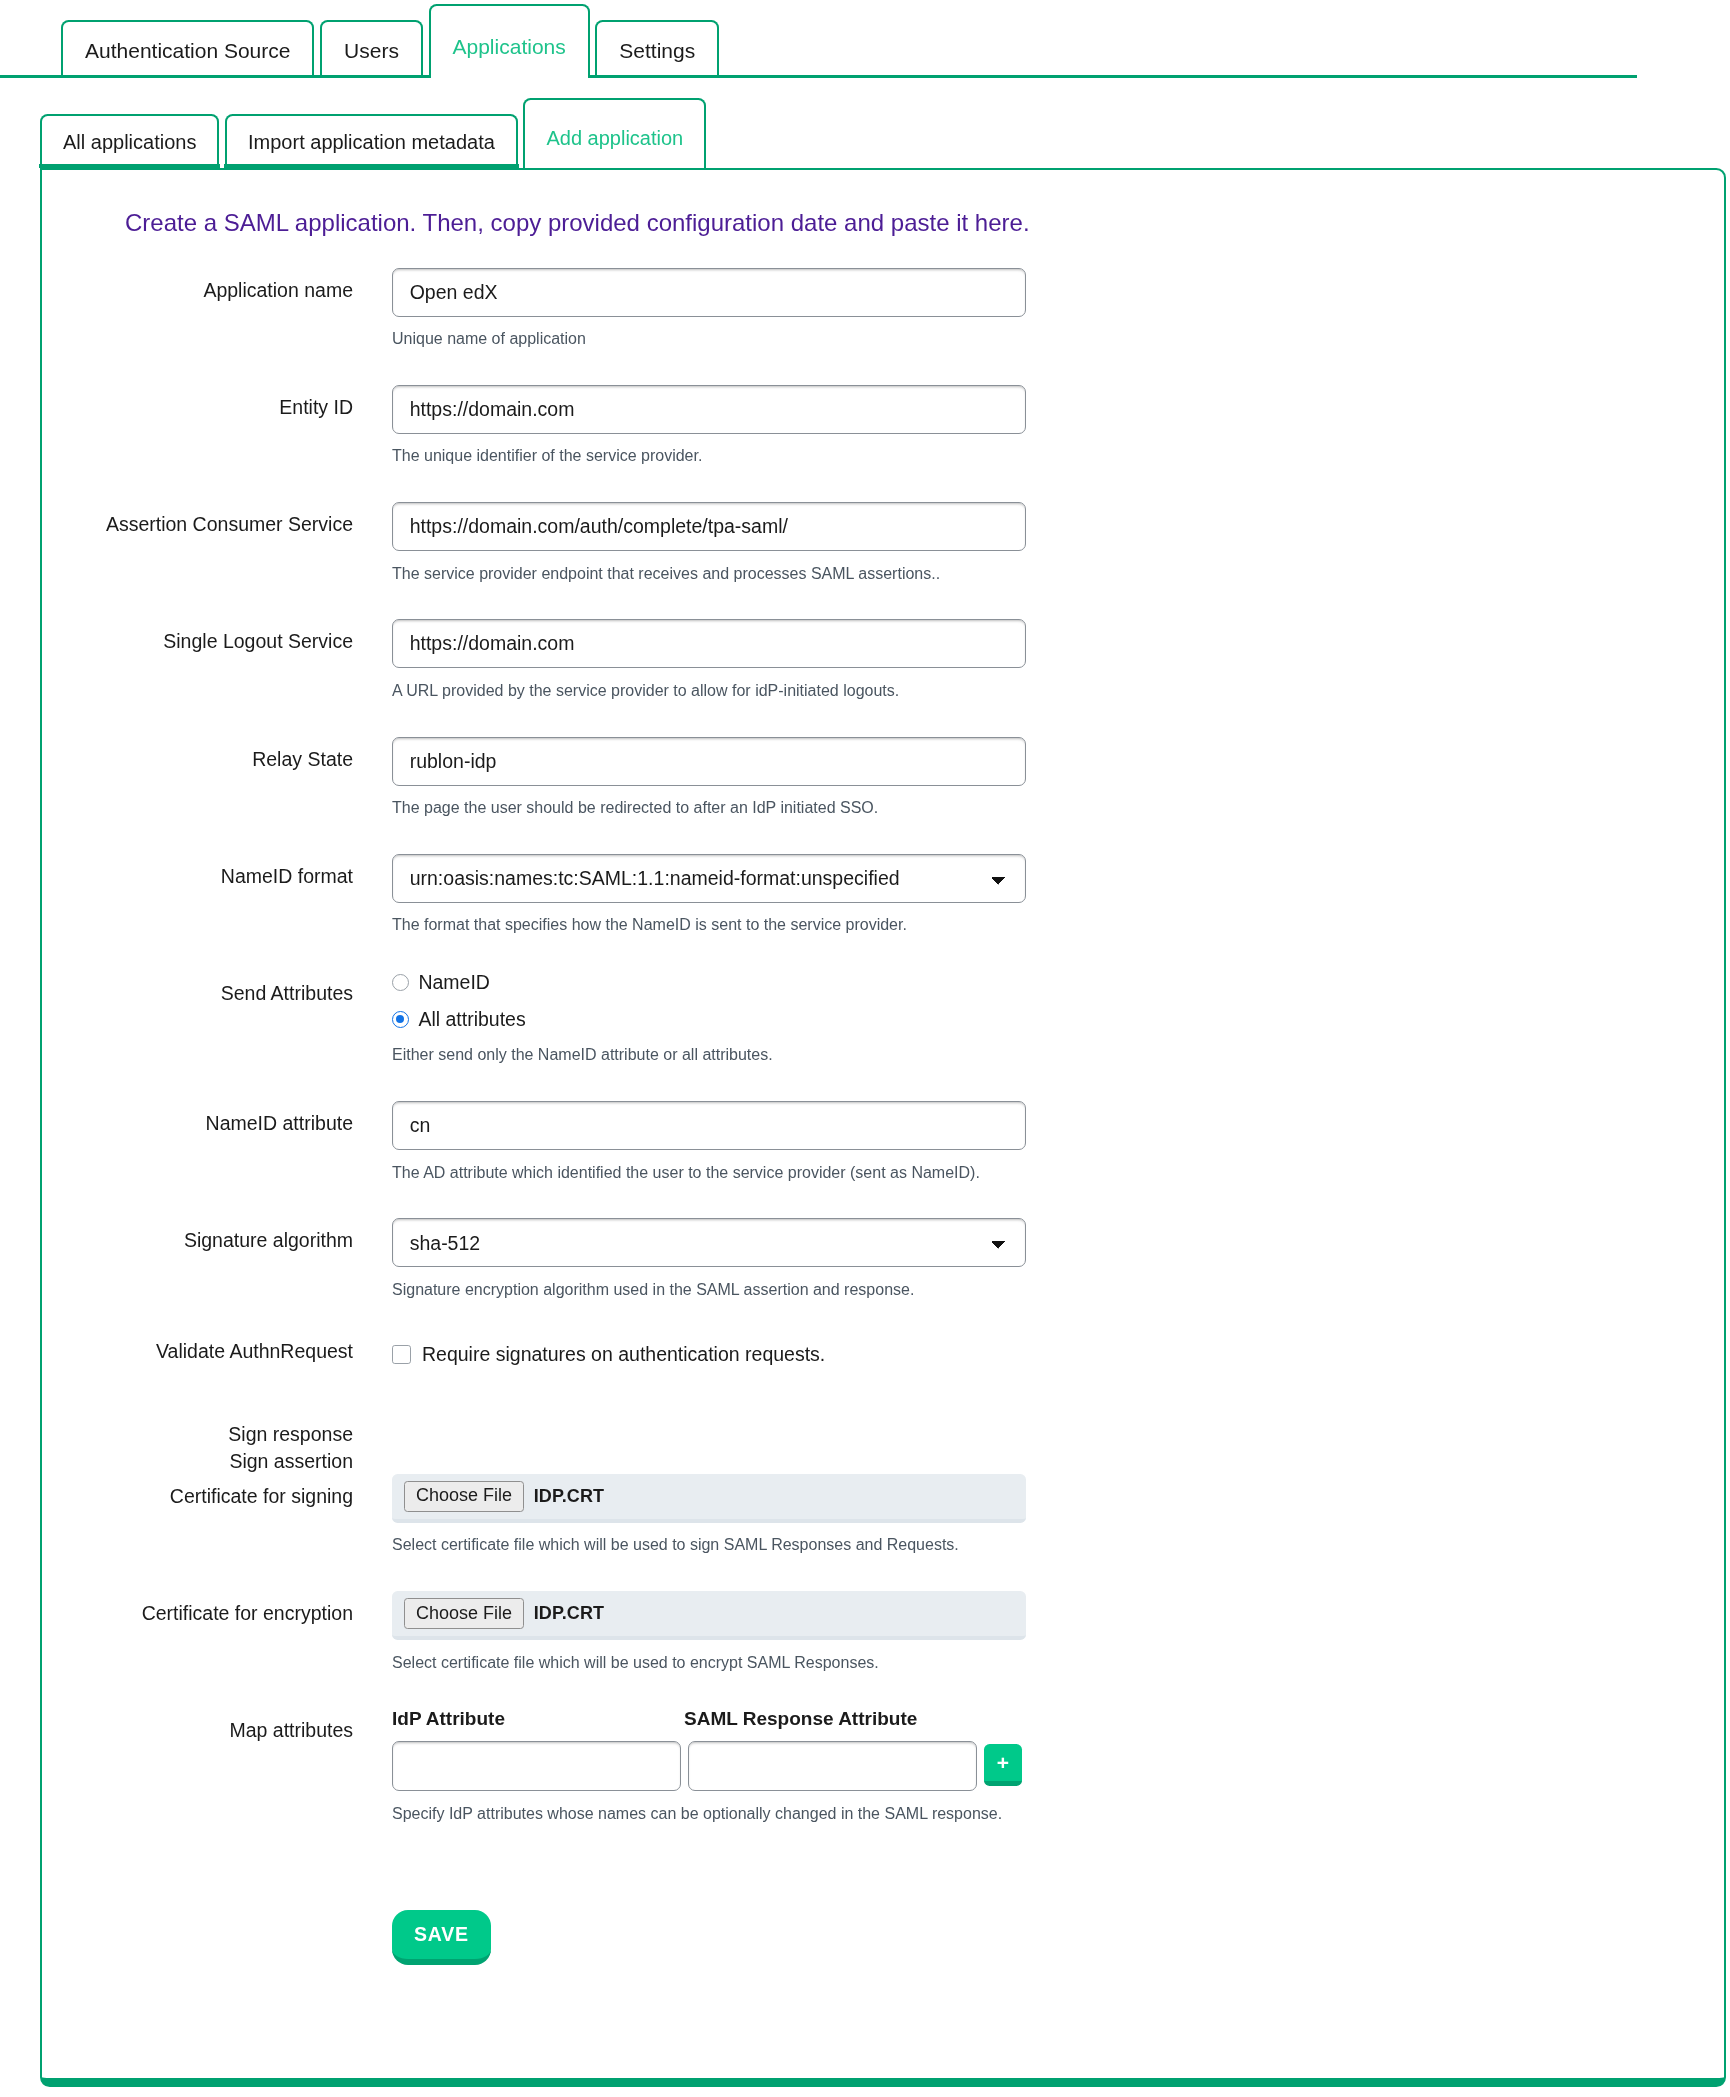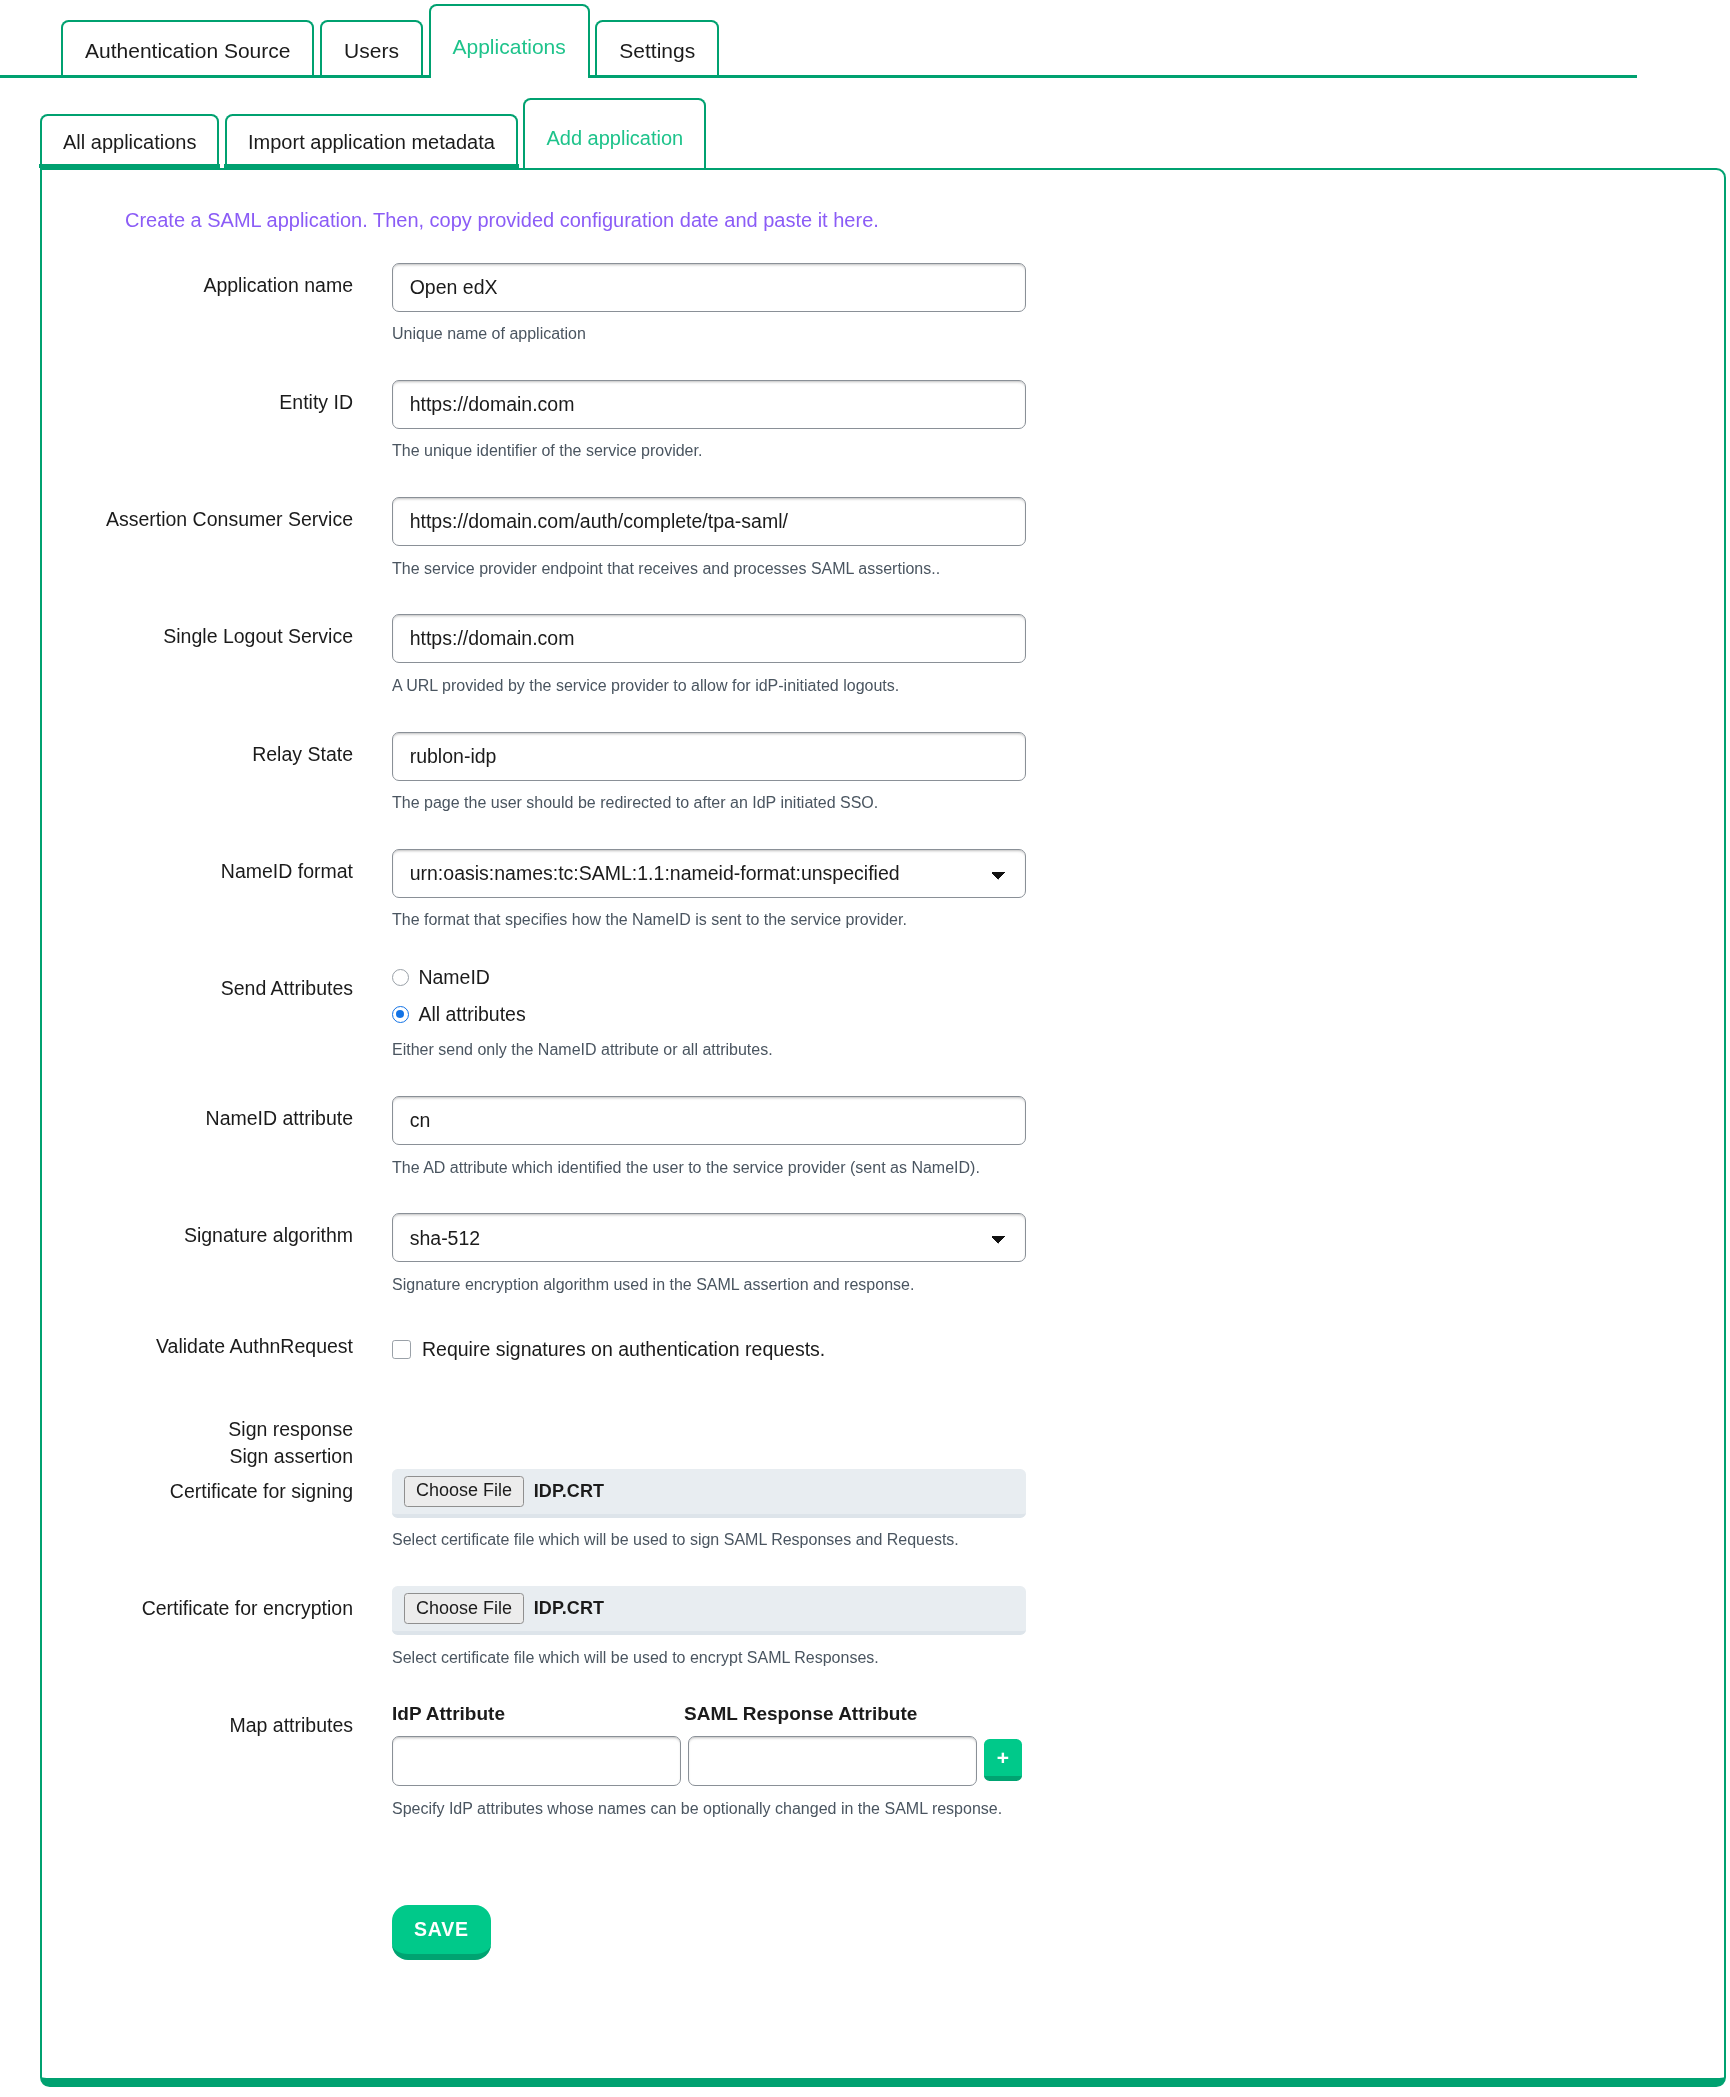--- a/index.html
+++ b/index.html
@@ -92,22 +92,22 @@
     border: 2.8px solid #00a170;
     border-bottom-width: 9.7px;
     border-radius: 0 9.7px 9.7px 9.7px;
     background: #ffffff;
     min-height: 1919px;
     padding: 39px 0 83px 0;
     z-index: 0;
   }
 
   .intro {
-    font-size: 20px;
-    color: #8b5cf6;
+    font-size: 24px;
+    color: #4c1d95;
     margin: 0 0 31px 83px;
   }
 
   
   .row {
     display: flex;
     align-items: flex-start;
     margin-bottom: 0;
   }
   .row .label {

